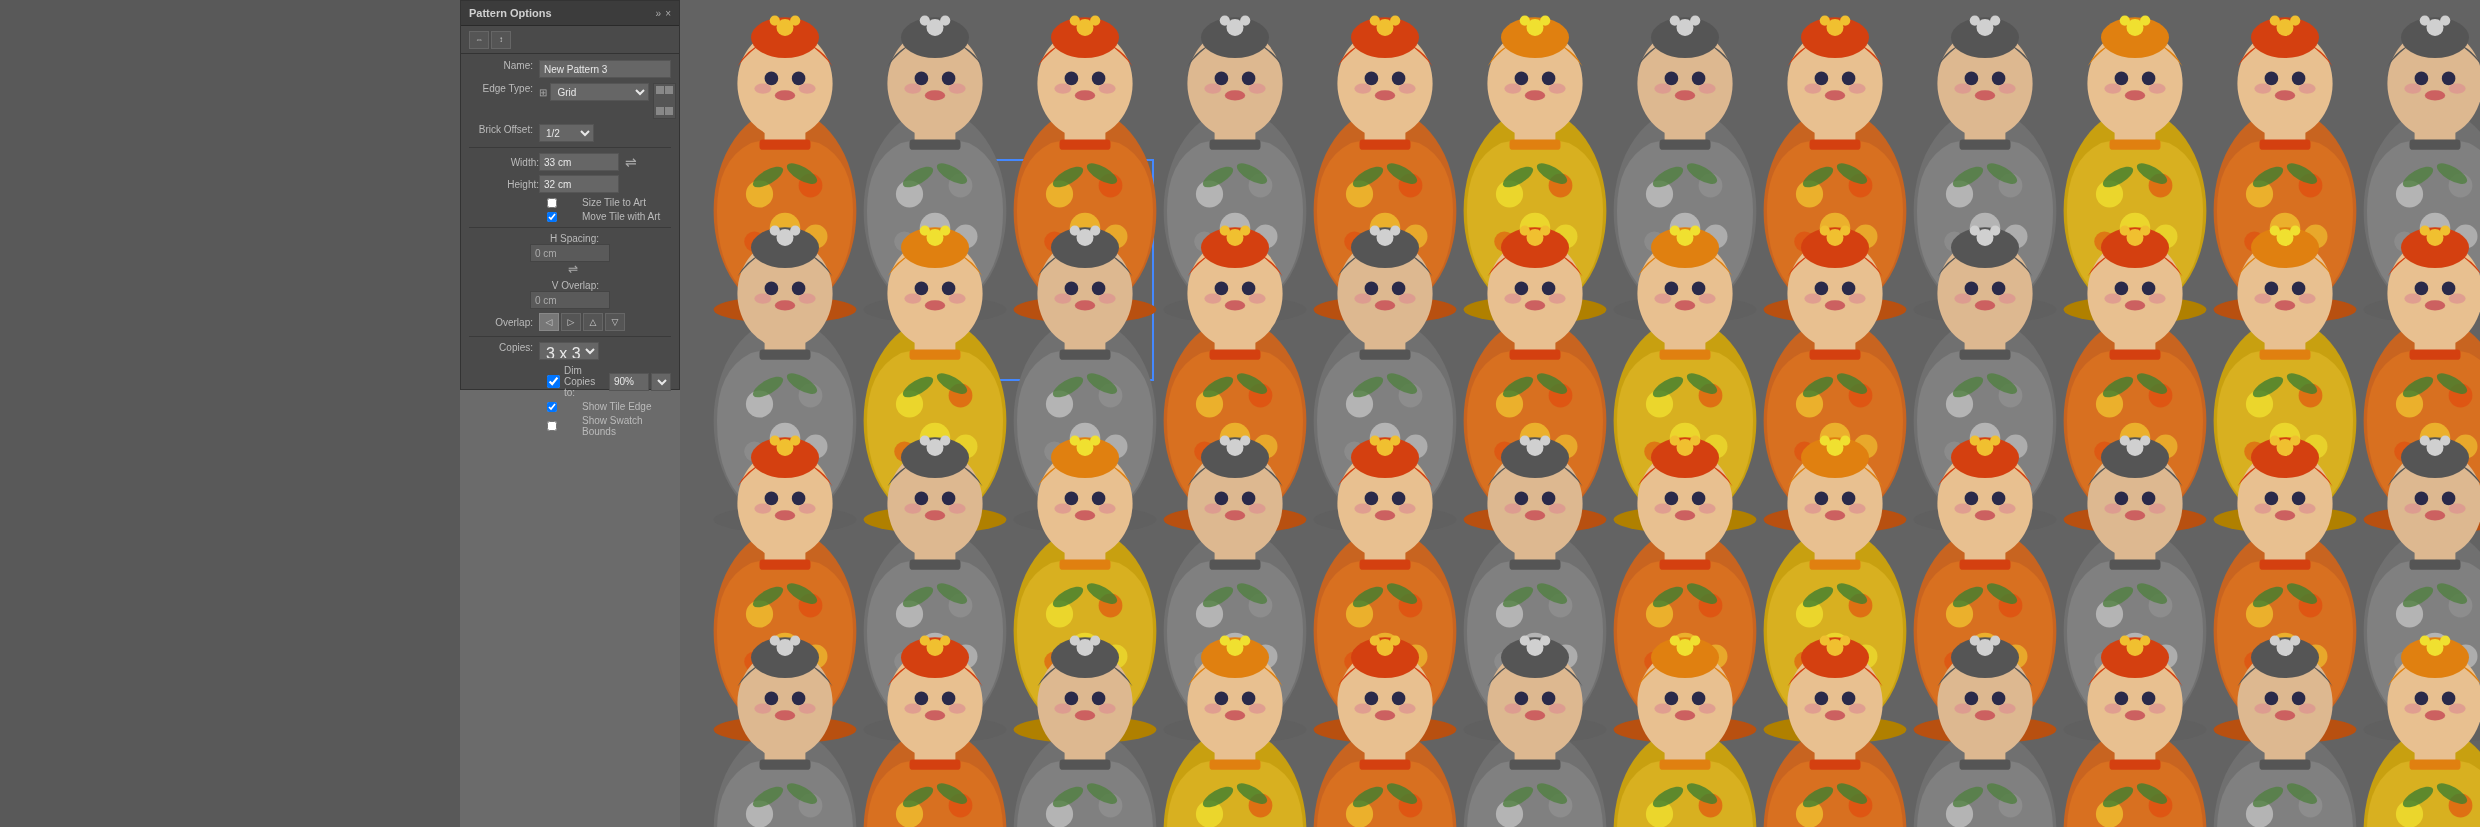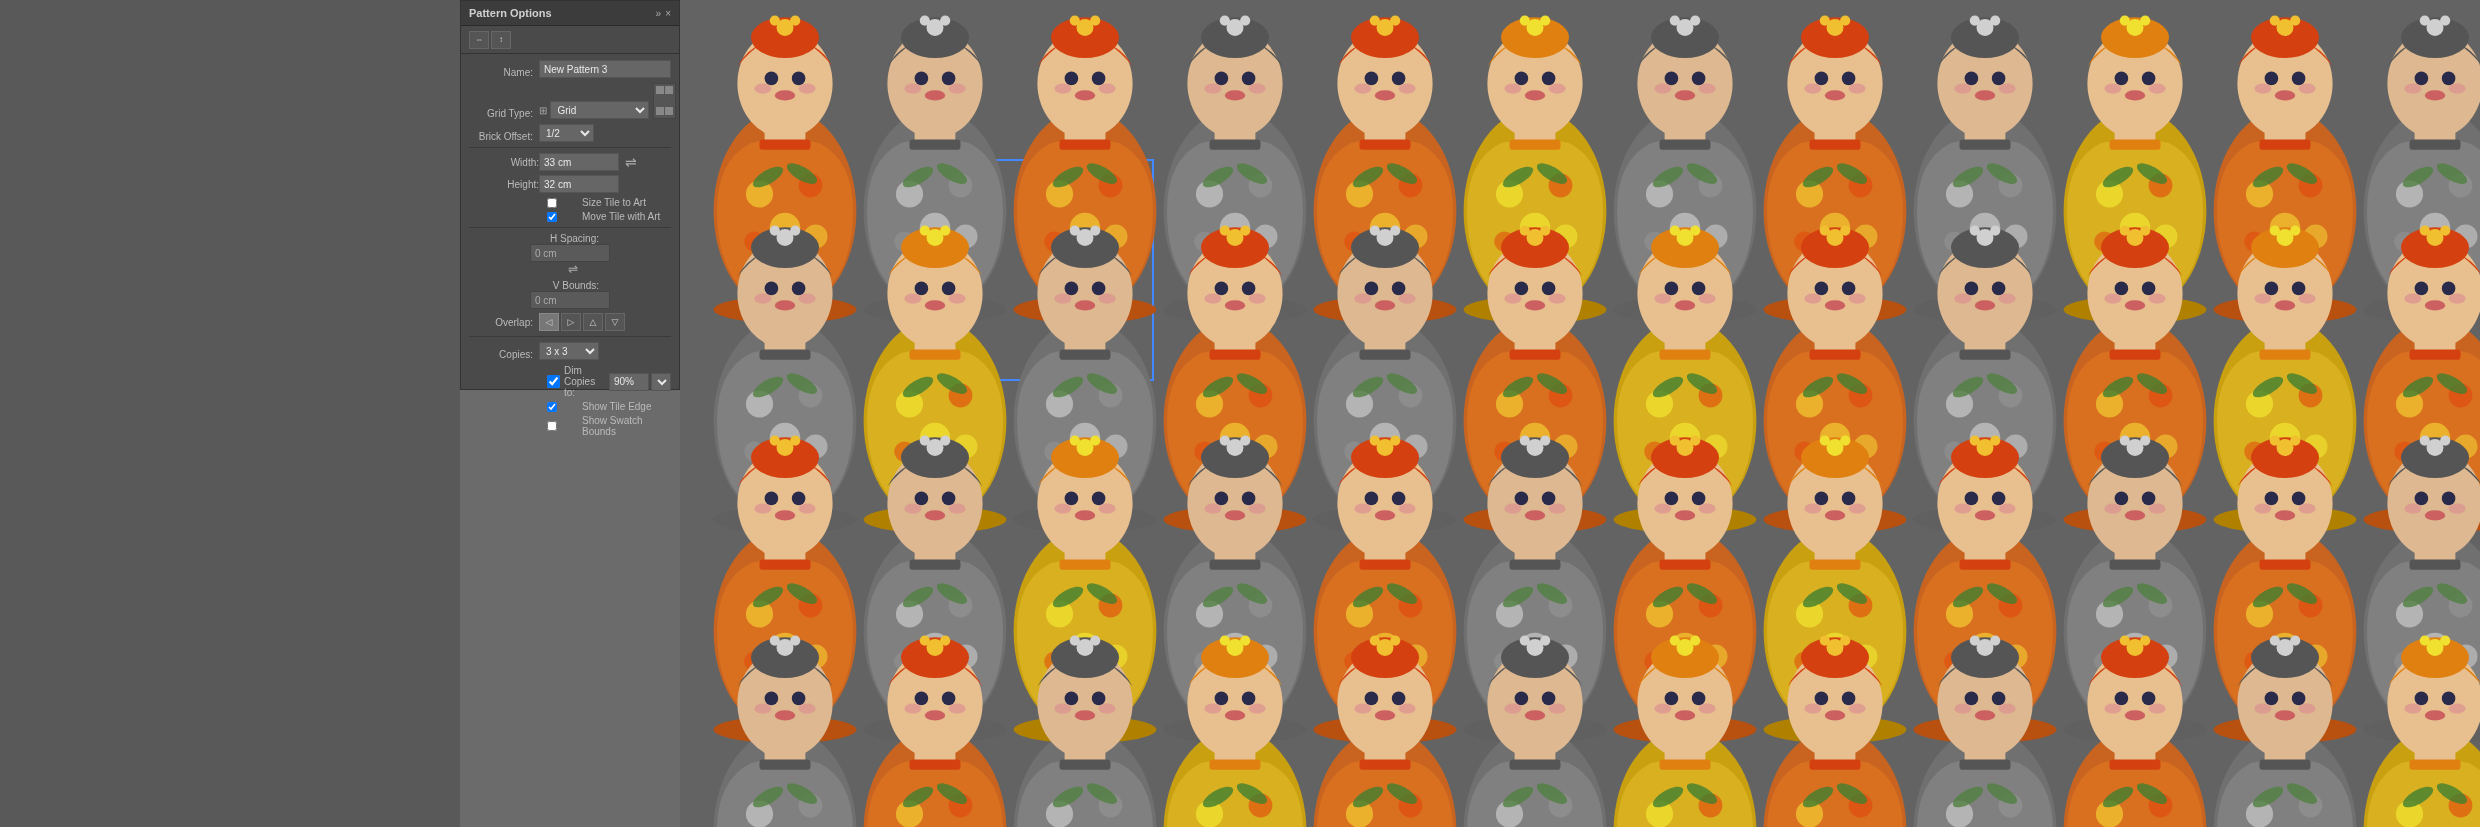--- a/index.html
+++ b/index.html
@@ -75,21 +75,21 @@
       cursor: pointer;
       margin-right: 2px;
     }
 
     .panel-body {
       padding: 6px 8px;
     }
 
     .form-row {
       display: flex;
-      align-items: flex-end;
+      align-items: flex-start;
       margin-bottom: 5px;
     }
 
     .form-label {
       color: #bbb;
       font-size: 10px;
       width: 70px;
       text-align: right;
       padding-right: 6px;
       flex-shrink: 0;
@@ -230,21 +230,21 @@
 
     .overlap-btn.active {
       background: #777;
       border-color: #888;
     }
 
     .copies-select {
       background: #666;
       border: 1px solid #555;
       color: #e8e8e8;
-      font-size: 10px;
+      font-size: 16px;
       padding: 1px 2px;
       height: 18px;
       width: 60px;
       outline: none;
       cursor: pointer;
     }
 
     .dim-row {
       display: flex;
       align-items: center;
@@ -312,21 +312,21 @@
   </div>
 
   <div class="panel-body">
 
     <div class="form-row">
       <span class="form-label">Name:</span>
       <input class="form-input" type="text" style="width: 110px;" value="New Pattern 3">
     </div>
 
     <div class="form-row">
-      <span class="form-label">Grid Type:</span>
+      <span class="form-label">Edge Type:</span>
       <div class="select-with-icon">
         <span class="grid-icon">⊞</span>
         <select class="form-select">
           <option>Grid</option>
           <option>Brick by Row</option>
           <option>Brick by Column</option>
           <option>Hex by Column</option>
           <option>Hex by Row</option>
         </select>
       </div>
@@ -376,21 +376,21 @@
 
     <div class="divider"></div>
 
     <div class="spacing-row">
       <span class="spacing-label">H Spacing:</span>
       <input class="spacing-input" type="text" value="0 cm" style="">
       <span class="chain-link" style="font-size:12px;">⇌</span>
     </div>
 
     <div class="spacing-row">
-      <span class="spacing-label">V Bounds:</span>
+      <span class="spacing-label">V Overlap:</span>
       <input class="spacing-input" type="text" value="0 cm" style="">
     </div>
 
     <div class="overlap-row">
       <span class="spacing-label">Overlap:</span>
       <div class="overlap-btn active" title="Front Left">◁</div>
       <div class="overlap-btn" title="Front Right">▷</div>
       <div class="overlap-btn" title="Back Top">△</div>
       <div class="overlap-btn" title="Back Bottom">▽</div>
     </div>

